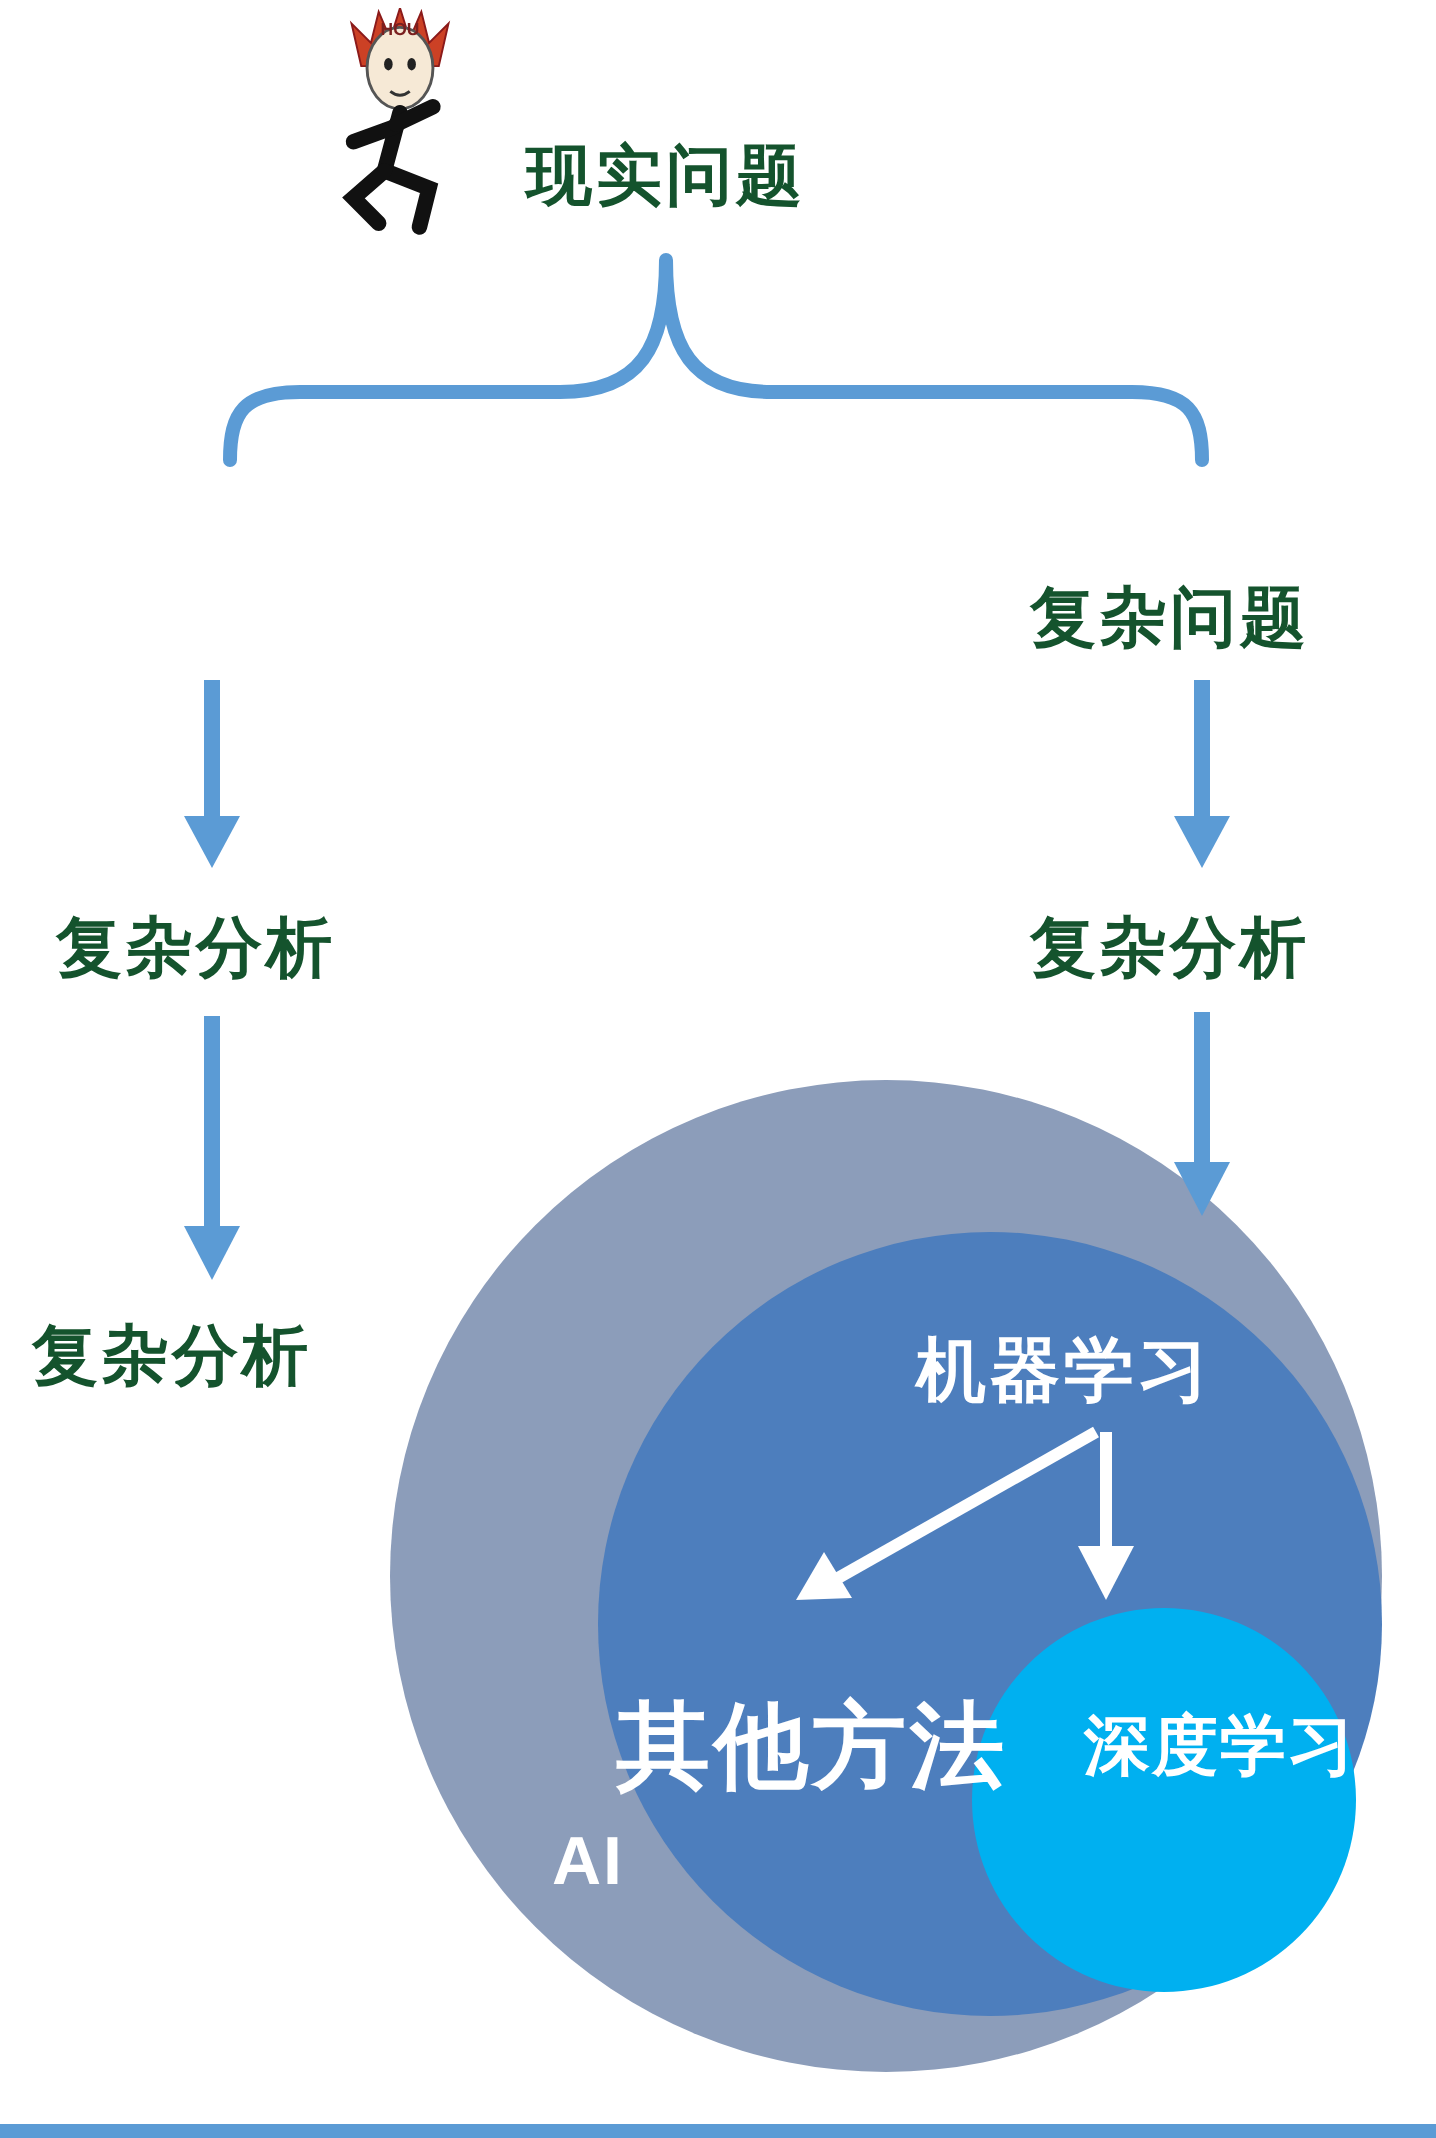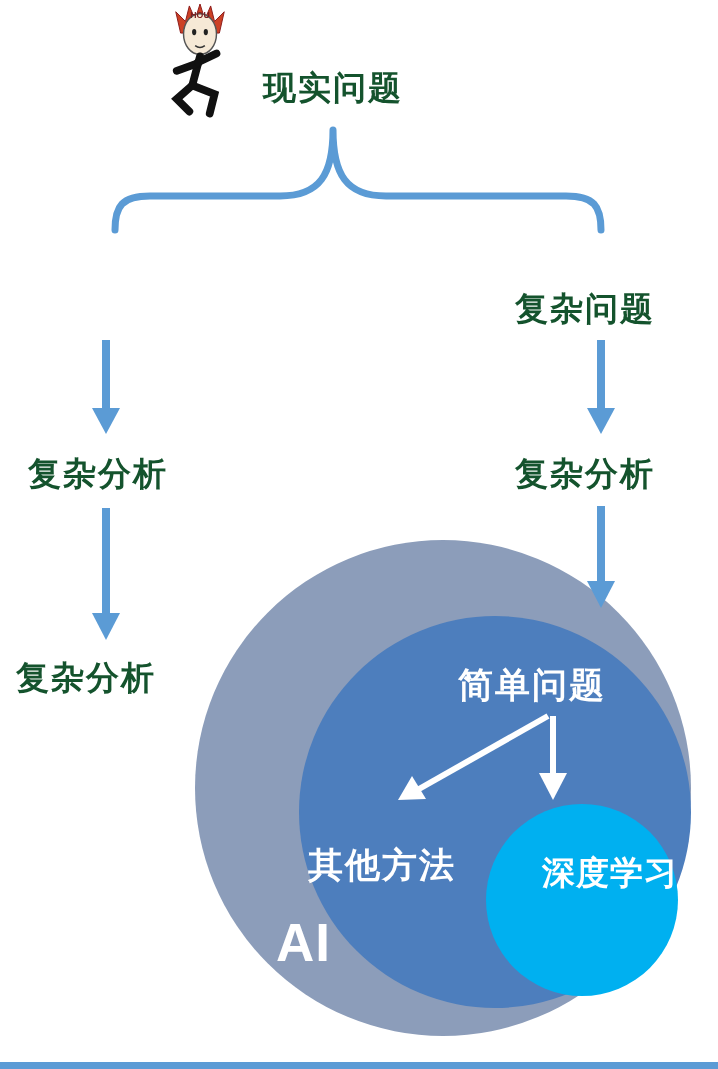--- a/index.html
+++ b/index.html
@@ -24,23 +24,23 @@
   #middle-circle{left:299px;top:616px;width:392px;height:392px;background:#4d7ebd;}
   #inner-circle{left:486px;top:804px;width:192px;height:192px;background:#00b0f0;}
   #svg-overlay{position:absolute;left:0;top:0;width:718px;height:1069px;pointer-events:none;}
   #root-label{left:263px;top:66px;}
   #left-problem{left:28px;top:287px;}
   #right-problem{left:515px;top:287px;}
   #left-analysis{left:28px;top:452px;}
   #right-analysis{left:515px;top:452px;text-align:center;}
   #left-result{left:16px;top:656px;}
   #ml-label{left:458px;top:662px;font-size:35px;}
-  #other-label{left:308px;top:842px;font-size:35px;}
+  #other-label{left:308px;top:842px;font-size:47px;}
   #dl-label{left:486px;top:850px;width:192px;text-align:right;font-size:33px;line-height:46px;letter-spacing:1px;}
-  #ai-label{left:276px;top:912px;font-size:53px;letter-spacing:1px;}
+  #ai-label{left:276px;top:912px;font-size:34px;letter-spacing:1px;}
   #monkey{position:absolute;left:156px;top:4px;width:88px;height:126px;}
   #bottom-bar{position:absolute;left:0;top:1062px;width:718px;height:7px;background:#5b9bd5;}
 </style>
 </head>
 <body>
 
 <div id="canvas">
 
   <svg id="monkey" viewBox="0 0 90 130">
 
@@ -103,21 +103,21 @@
 
   <div id="root-label" class="label">现实问题</div>
 
   <div id="right-problem" class="label">复杂问题</div>
 
   <div id="left-analysis" class="label">复杂分析</div>
   <div id="right-analysis" class="label">复杂分析</div>
 
   <div id="left-result" class="label">复杂分析</div>
 
-  <div id="ml-label" class="label white">简单问题</div>
+  <div id="ml-label" class="label white">机器学习</div>
   <div id="other-label" class="label white">其他方法</div>
 
   <div id="dl-label" class="label white">
     <span>深度学习</span><br>
   </div>
 
   <div id="ai-label" class="label white">AI</div>
 
   <div id="bottom-bar"></div>
 </div>

